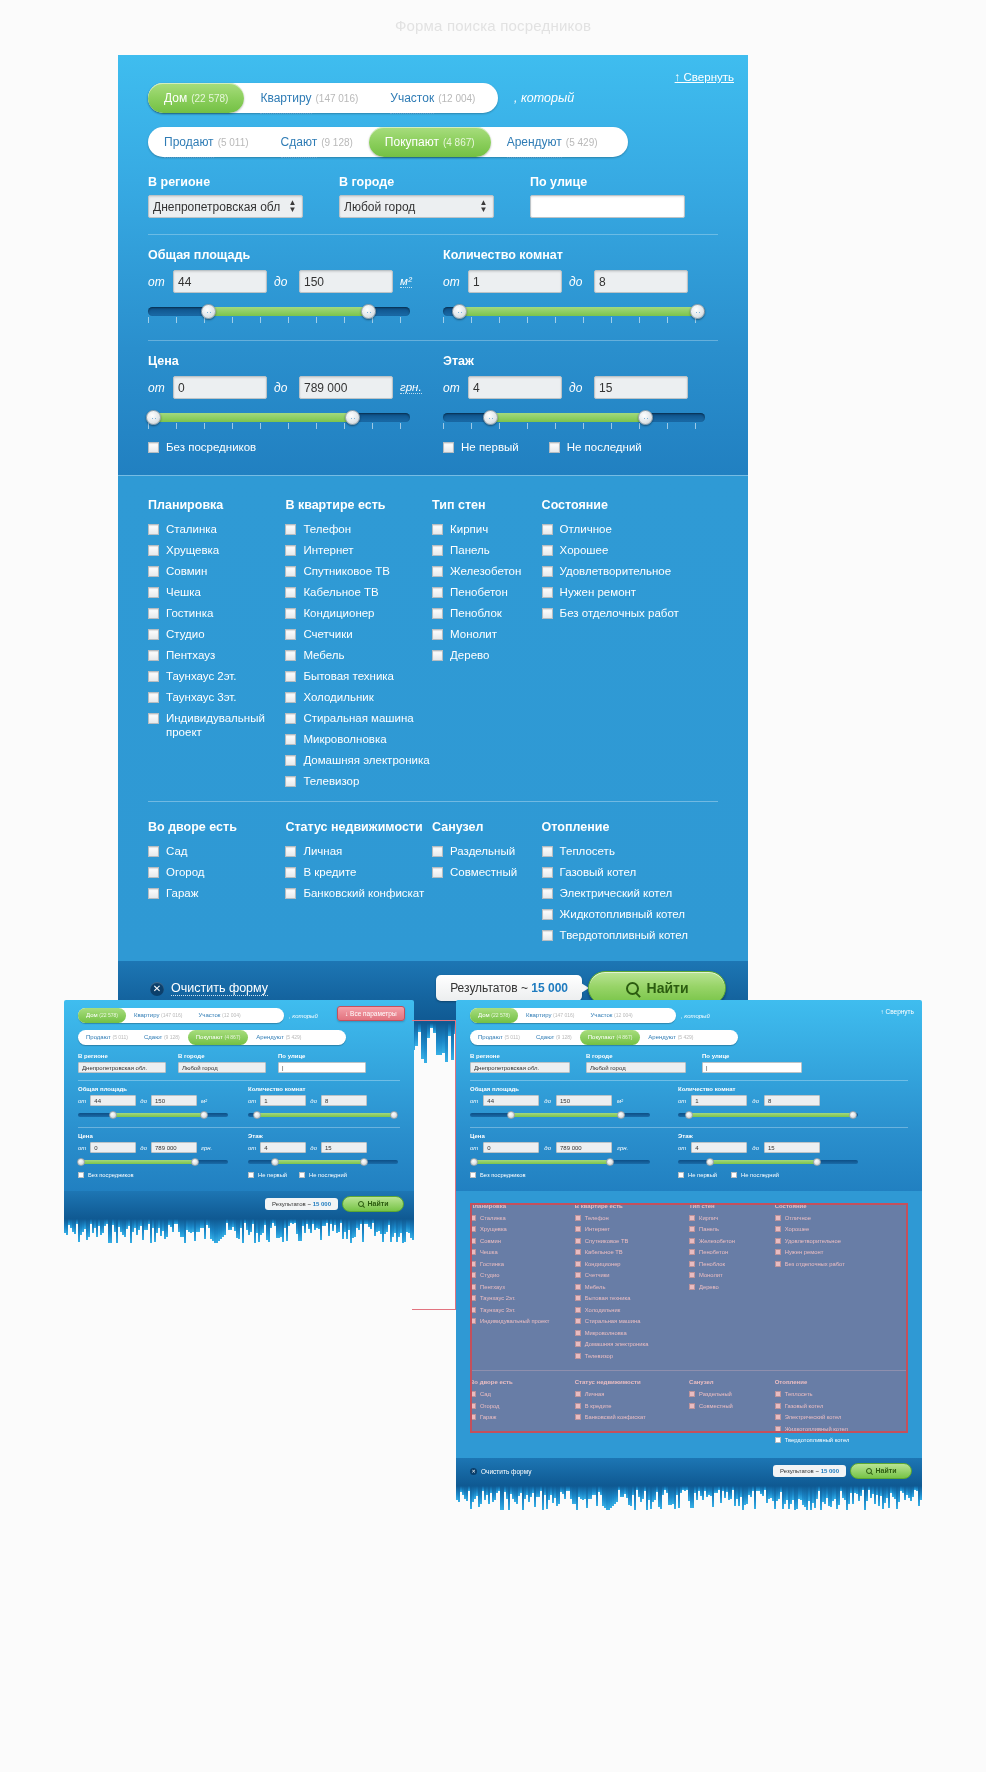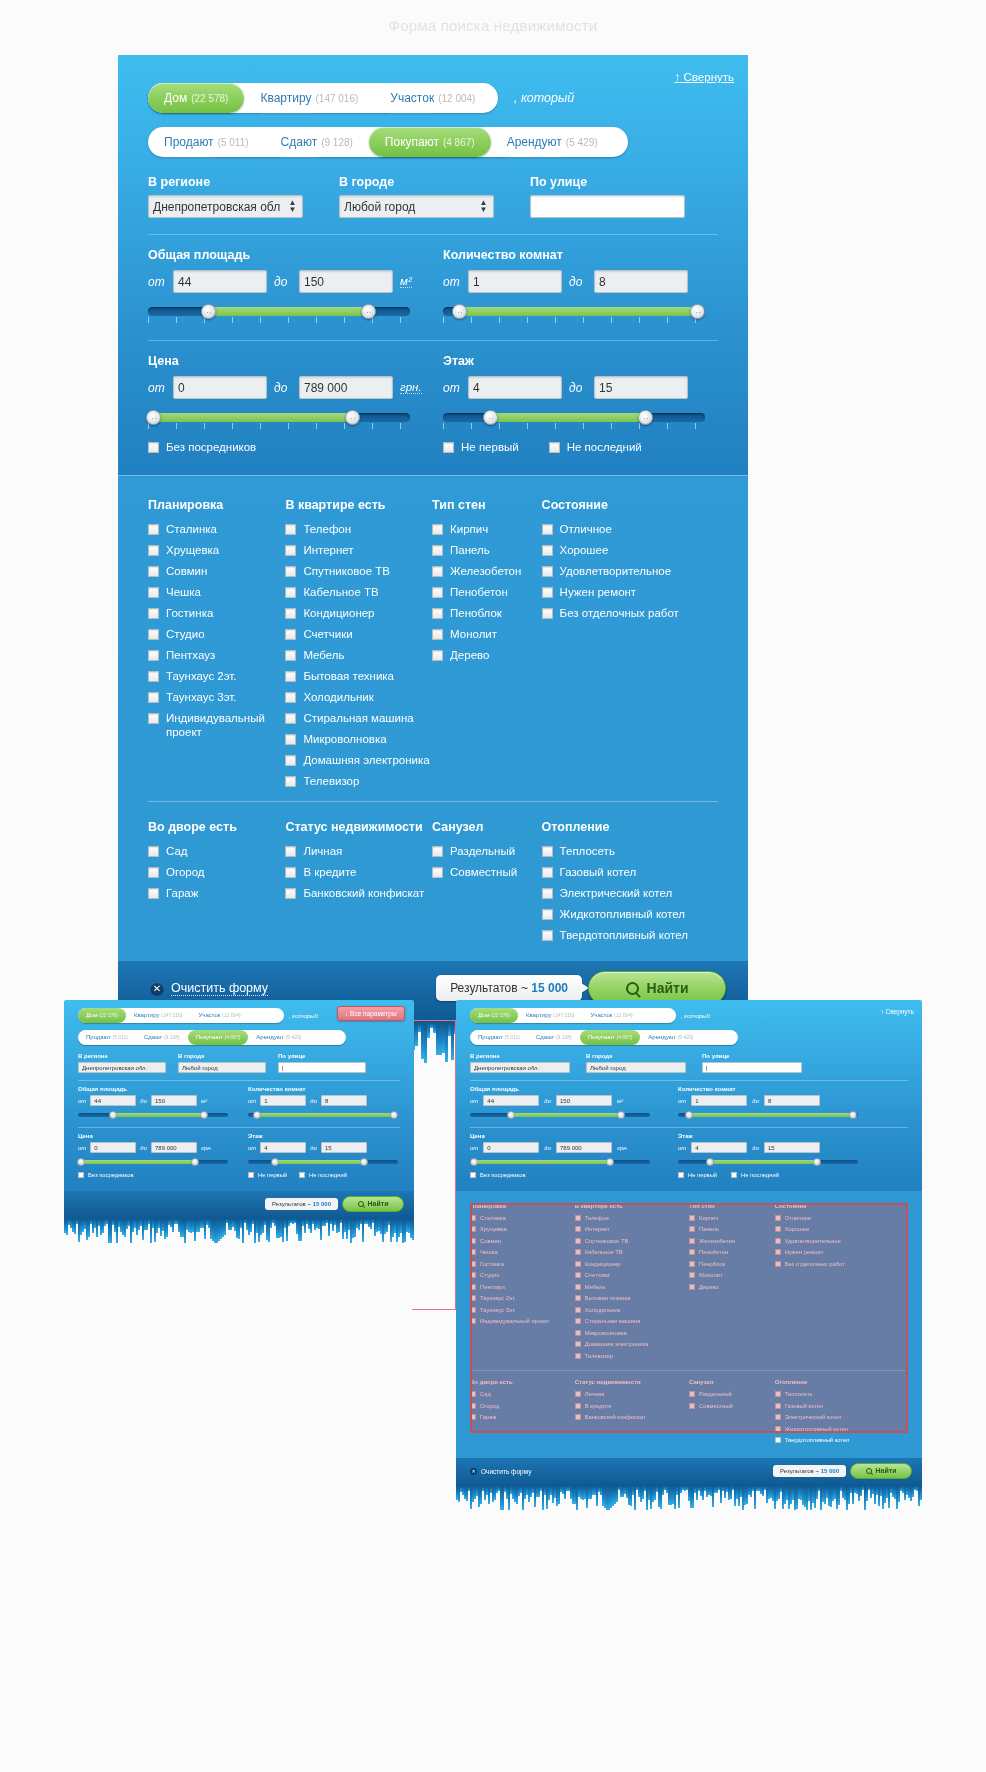--- a/index.html
+++ b/index.html
@@ -268,21 +268,21 @@
     left:412px; top:1020px; width:44px; height:290px;
   }
   .redbox{
     position:absolute; border:2px solid #c4505c; background:rgba(196,80,92,.38);
     left:470px; top:1203px; width:438px; height:230px;
   }
 </style>
 </head>
 <body>
 
-<div class="page-title">Форма поиска недвижимости</div>
+<div class="page-title">Форма поиска посредников</div>
 
 <div class="form-main">
 
   <div class="panel-top">
 
     <a class="collapse-link" href="#">
       <u>↑ Свернуть</u>
     </a>
 
     <div class="bar-row">

